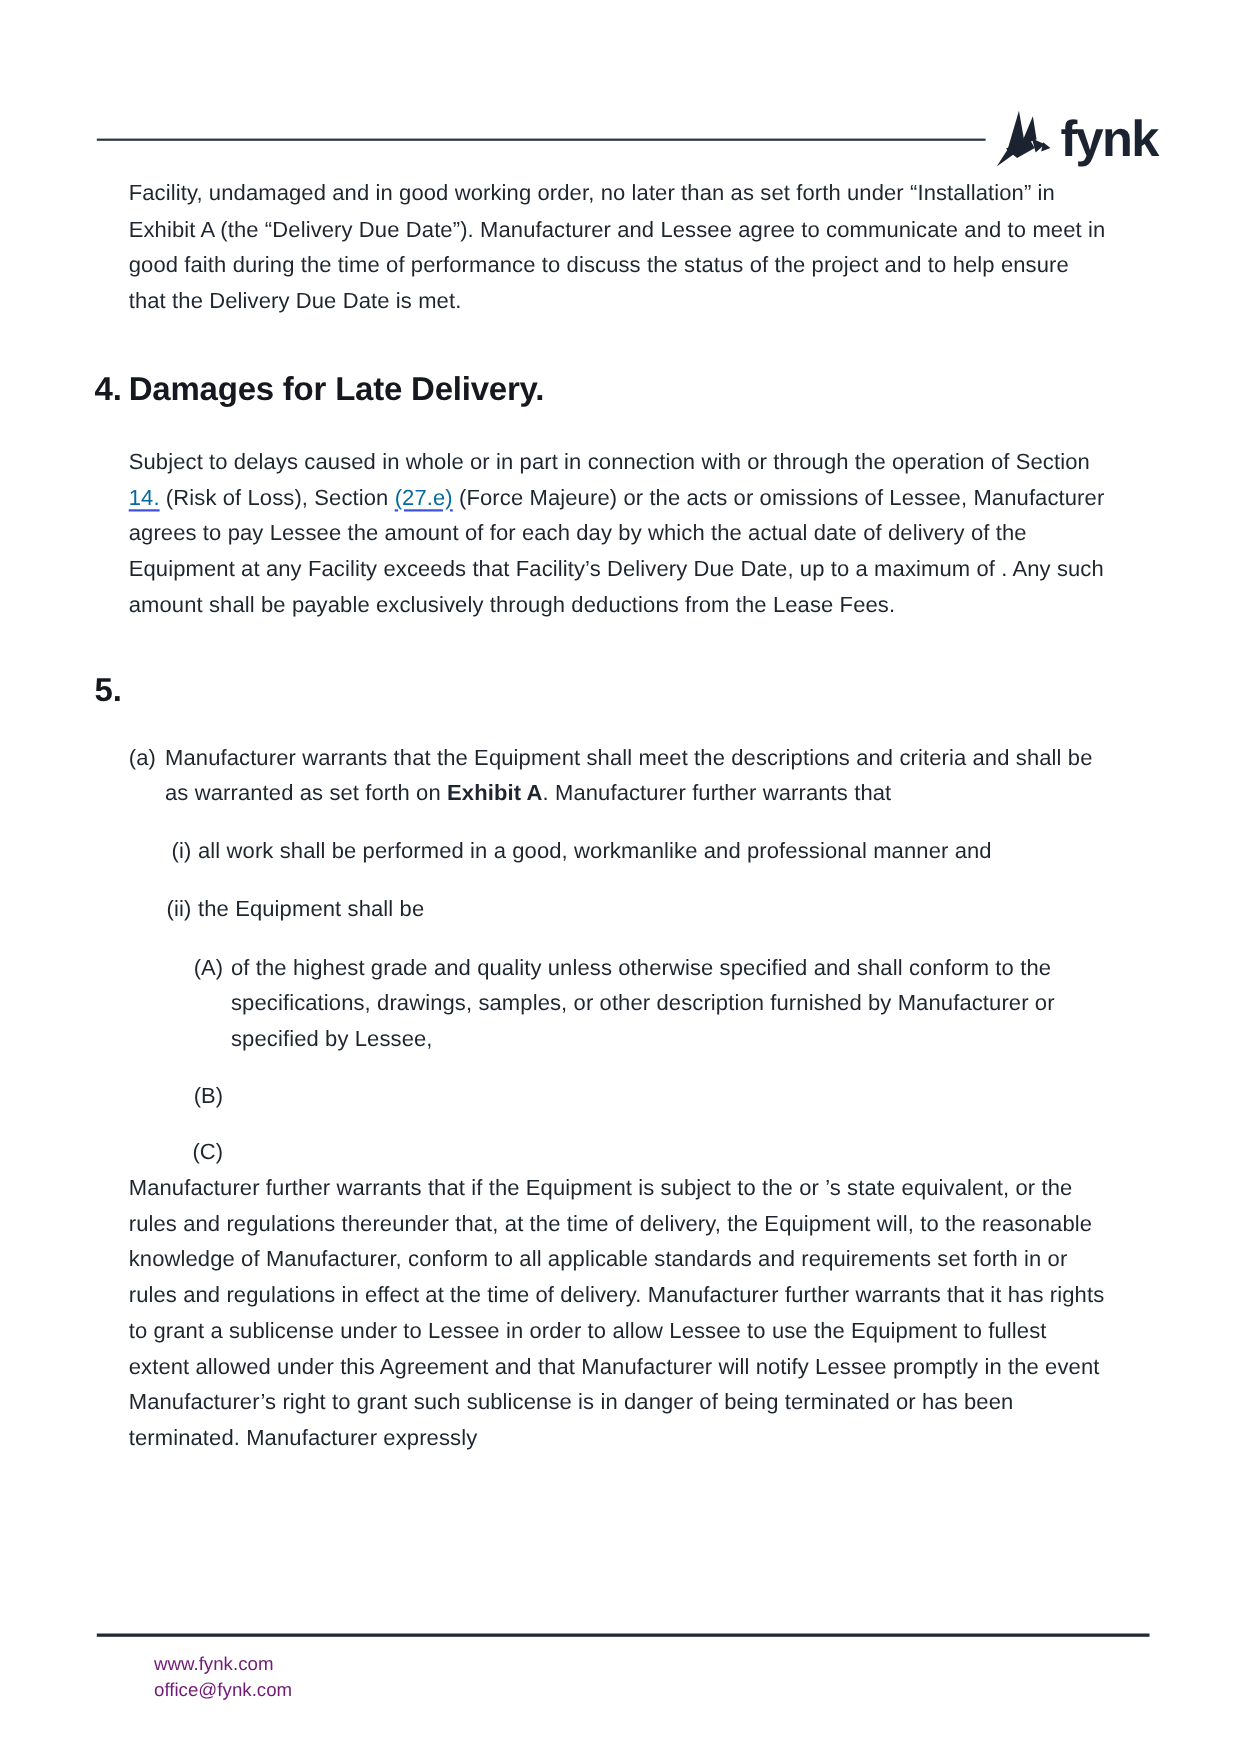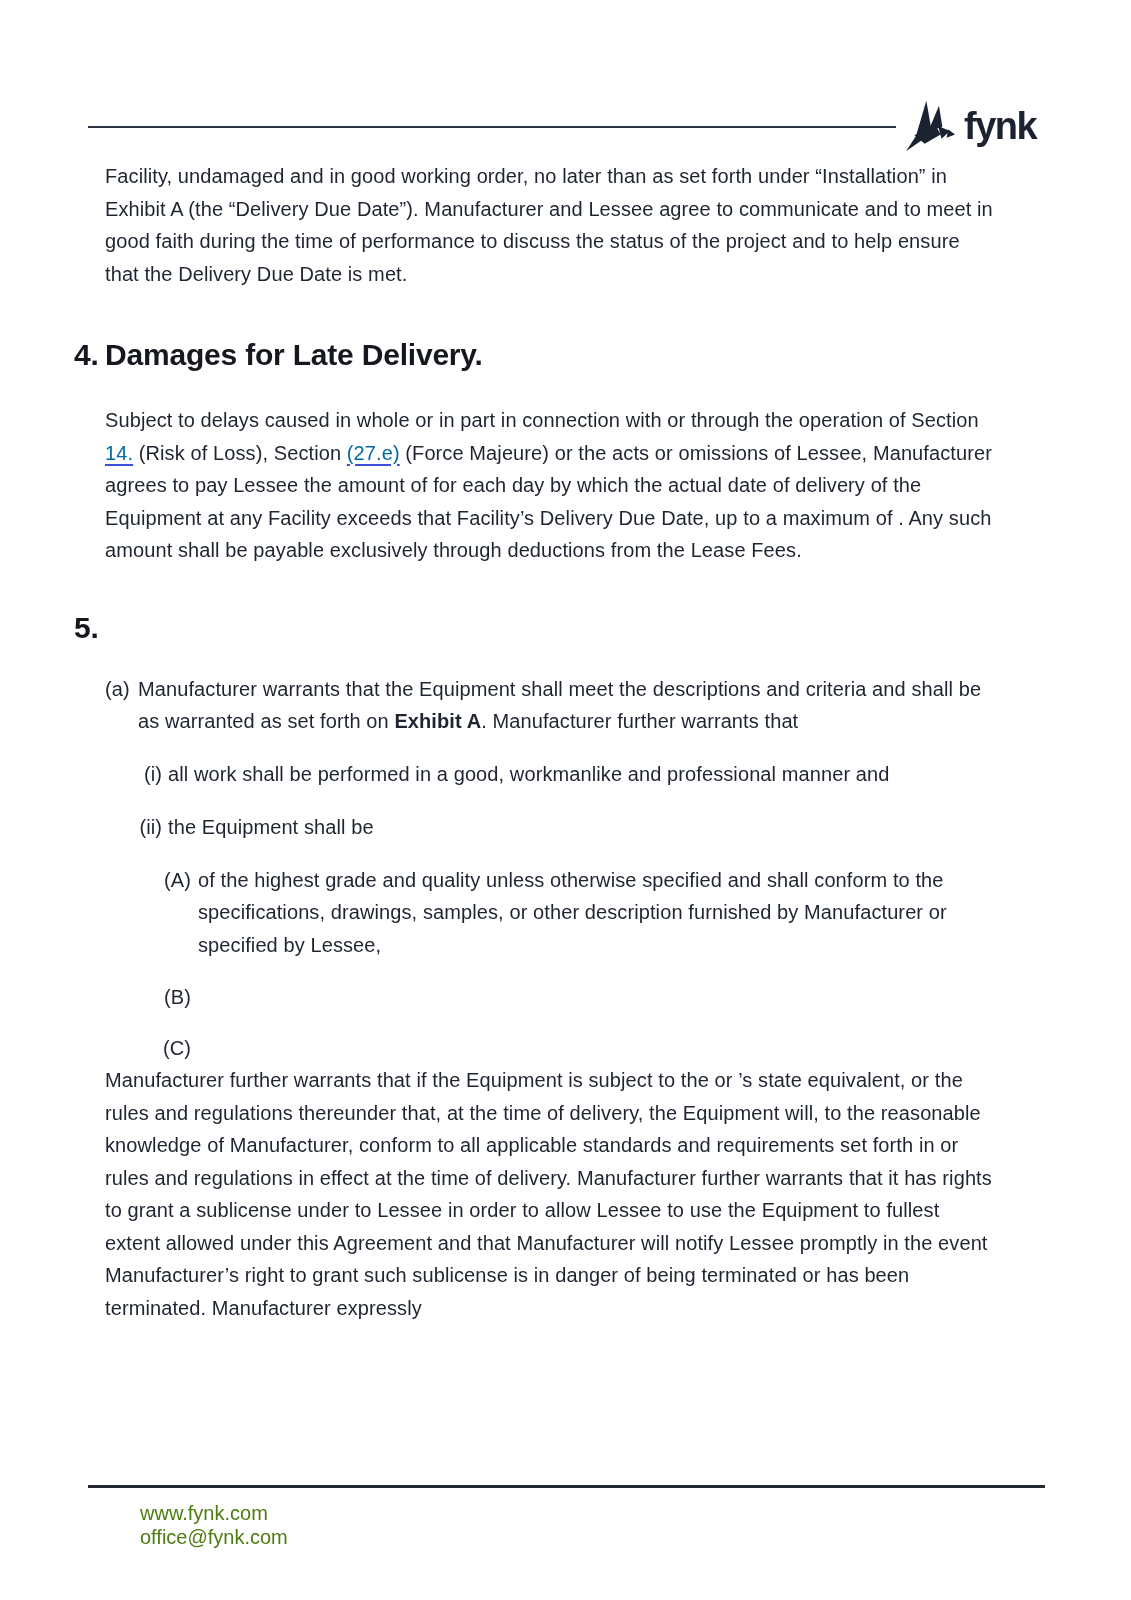--- a/index.html
+++ b/index.html
@@ -22,31 +22,31 @@
   }
   .logo {
     position: absolute;
     left: 901px; top: 98px;
     display: flex;
     align-items: center;
     gap: 9px;
   }
   .logo svg { width: 54px; height: 56px; display: block; }
   .logo .brand {
-    font-size: 38px;
+    font-size: 46px;
     font-weight: 800;
     letter-spacing: -1.5px;
     color: #1b2230;
     line-height: 56px;
   }
 
   
   .content {
     position: absolute;
-    left: 105px; top: 160px;
+    left: 117px; top: 160px;
     width: 893px;
     font-size: 20px;
     line-height: 32.5px;
     letter-spacing: 0.1px;
   }
   .content p { margin: 0; }
 
   .section-heading {
     display: flex;
     font-size: 30px;
@@ -85,23 +85,23 @@
   
   .footer-rule {
     position: absolute;
     left: 88px; top: 1485px;
     width: 957px; height: 3px;
     background: #232a34;
   }
   .footer-text {
     position: absolute;
     left: 140px; top: 1501px;
-    font-size: 20px;
+    font-size: 17px;
     line-height: 24px;
-    color: #4d7c0f;
+    color: #701a75;
   }
   .footer-text div { white-space: nowrap; }
 </style>
 </head>
 <body>
 
 <div class="page">
 
   <div class="header-rule"></div>
 

